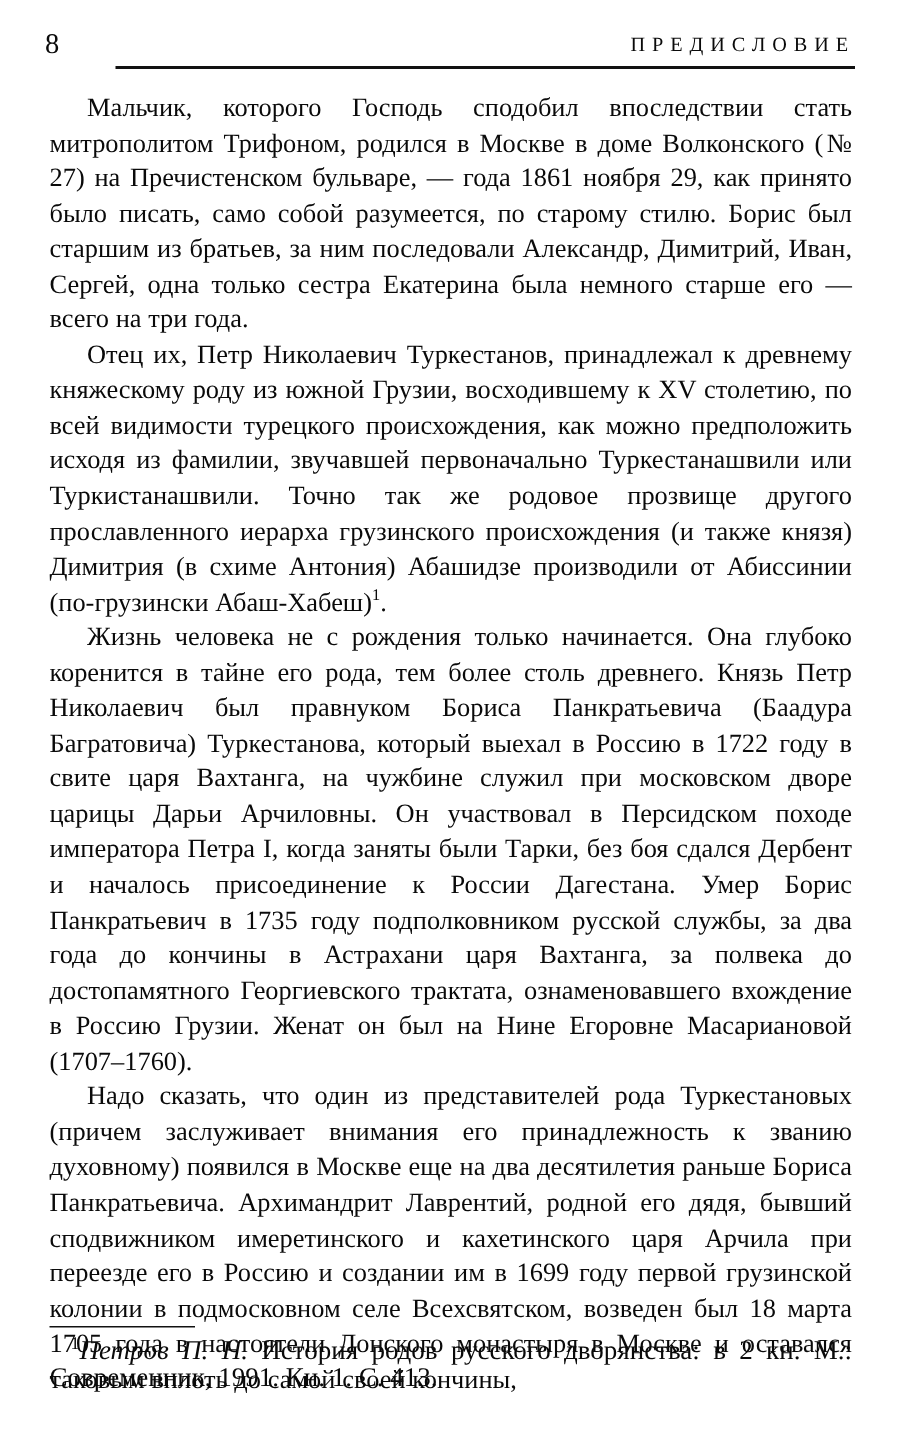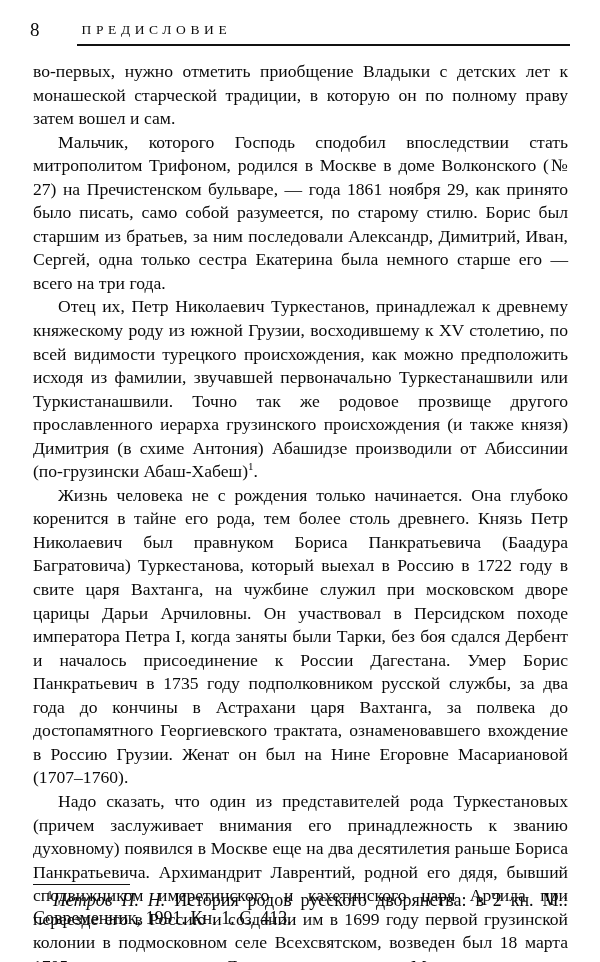--- a/index.html
+++ b/index.html
@@ -39,21 +39,21 @@
     font-size: 19px;
     line-height: 24px;
     font-weight: 400;
     letter-spacing: 0px;
   }
   .head-title {
     position: absolute;
     left: 77px;
     top: 2px;
     width: 493px;
-    text-align: left;
+    text-align: right;
     font-size: 13.5px;
     line-height: 20px;
     letter-spacing: 4.6px;
     text-indent: 4.6px;
     font-weight: 400;
     white-space: nowrap;
   }
   .head-rule {
     position: absolute;
     left: 77px;
@@ -123,21 +123,20 @@
 <div class="page">
 
   <div class="running-head">
     <div class="folio">8</div>
     <div class="head-title">ПРЕДИСЛОВИЕ</div>
     <div class="head-rule"></div>
   </div>
 
   <div class="body-col">
 
-    <p class="para first">во-первых, нужно отметить приобщение Владыки с детских лет к монашеской старческой традиции, в которую он по полному праву затем вошел и сам.</p>
 
     <p class="para">Мальчик, которого Господь сподобил впоследствии стать митрополитом Трифоном, родился в Москве в доме Волконского (№ 27) на Пречистенском бульваре, — года 1861 ноября 29, как принято было писать, само собой разумеется, по старому стилю. Борис был старшим из братьев, за ним последовали Александр, Димитрий, Иван, Сергей, одна только сестра Екатерина была немного старше его — всего на три года.</p>
 
     <p class="para"><span>Отец их, Петр Николаевич Туркестанов, принадлежал к древнему княжескому роду из южной Грузии, восходившему к XV столетию, по всей видимости турецкого происхождения, как можно предположить исходя из фамилии, звучавшей первоначально Туркестанашвили или Туркистанашвили. Точно так же родовое прозвище другого прославленного иерарха грузинского происхождения (и также князя) Димитрия (в схиме Антония) Абашидзе производили от Абиссинии (по-грузински Абаш-Хабеш)</span><span class="sup">1</span><span>.</span></p>
 
     <p class="para">Жизнь человека не с рождения только начинается. Она глубоко коренится в тайне его рода, тем более столь древнего. Князь Петр Николаевич был правнуком Бориса Панкратьевича (Баадура Багратовича) Туркестанова, который выехал в Россию в 1722 году в свите царя Вахтанга, на чужбине служил при московском дворе царицы Дарьи Арчиловны. Он участвовал в Персидском походе императора Петра I, когда заняты были Тарки, без боя сдался Дербент и началось присоединение к России Дагестана. Умер Борис Панкратьевич в 1735 году подполковником русской службы, за два года до кончины в Астрахани царя Вахтанга, за полвека до достопамятного Георгиевского трактата, ознаменовавшего вхождение в Россию Грузии. Женат он был на Нине Егоровне Масариановой (1707–1760).</p>
 
     <p class="para">Надо сказать, что один из представителей рода Туркестановых (причем заслуживает внимания его принадлежность к званию духовному) появился в Москве еще на два десятилетия раньше Бориса Панкратьевича. Архимандрит Лаврентий, родной его дядя, бывший сподвижником имеретинского и кахетинского царя Арчила при переезде его в Россию и создании им в 1699 году первой грузинской колонии в подмосковном селе Всехсвятском, возведен был 18 марта 1705 года в настоятели Донского монастыря в Москве и оставался таковым вплоть до самой своей кончины,</p>
 
   </div>

